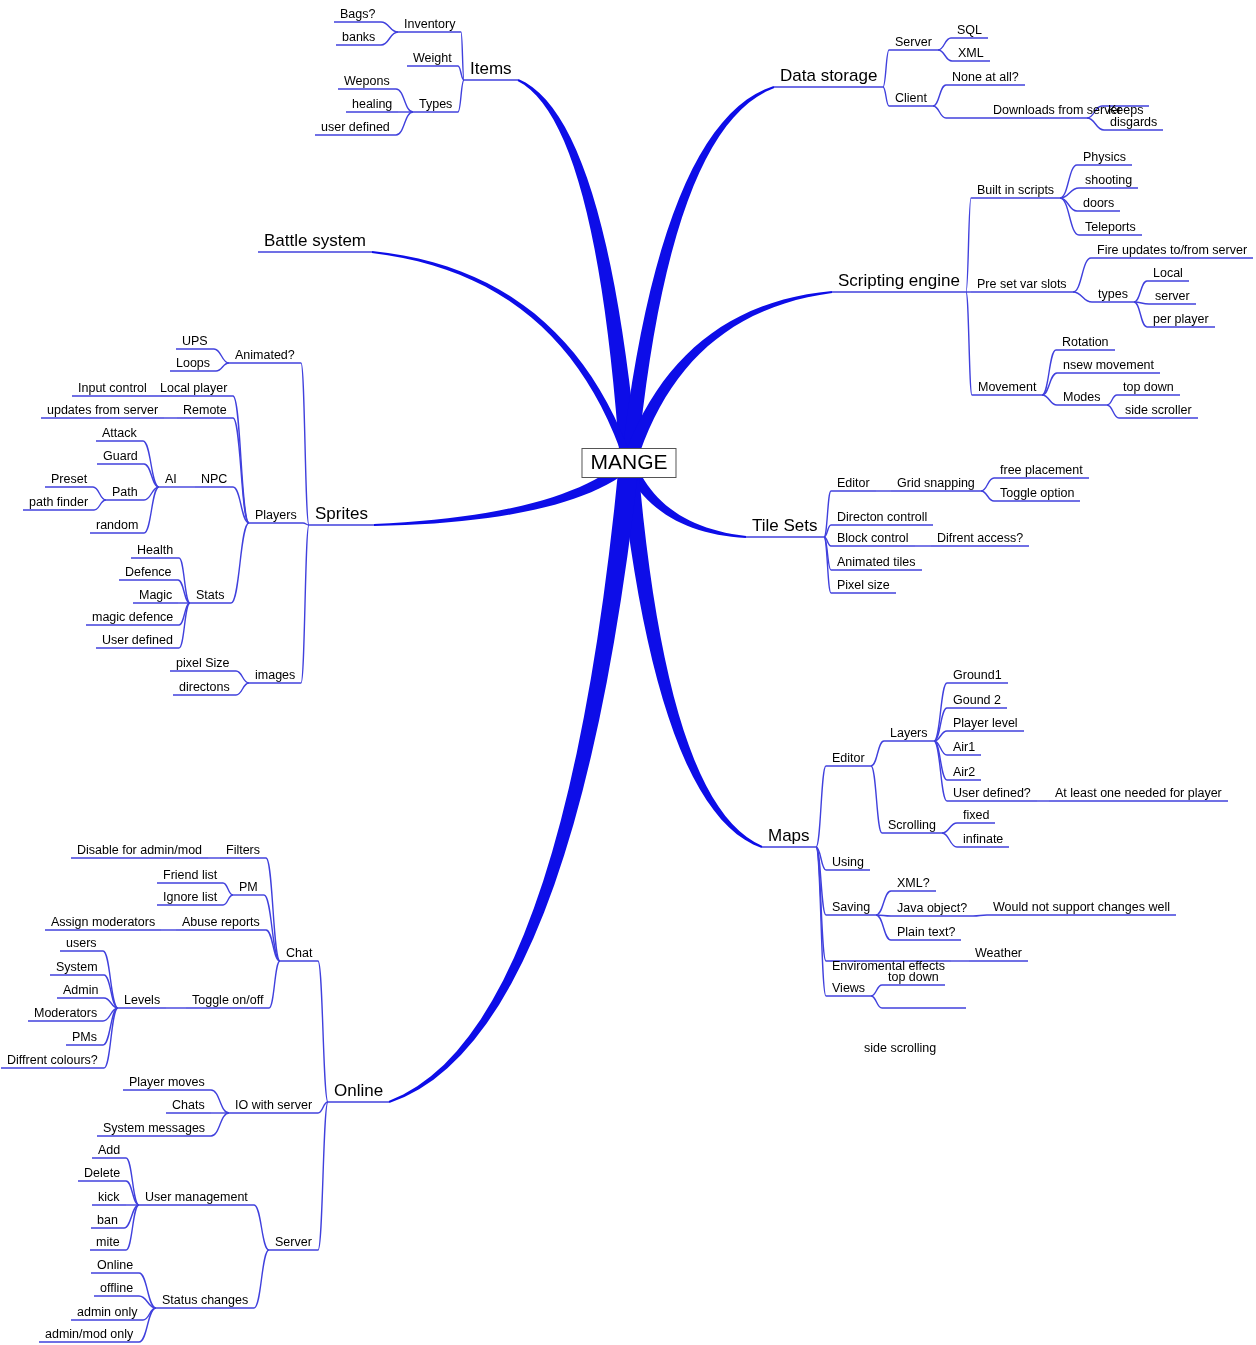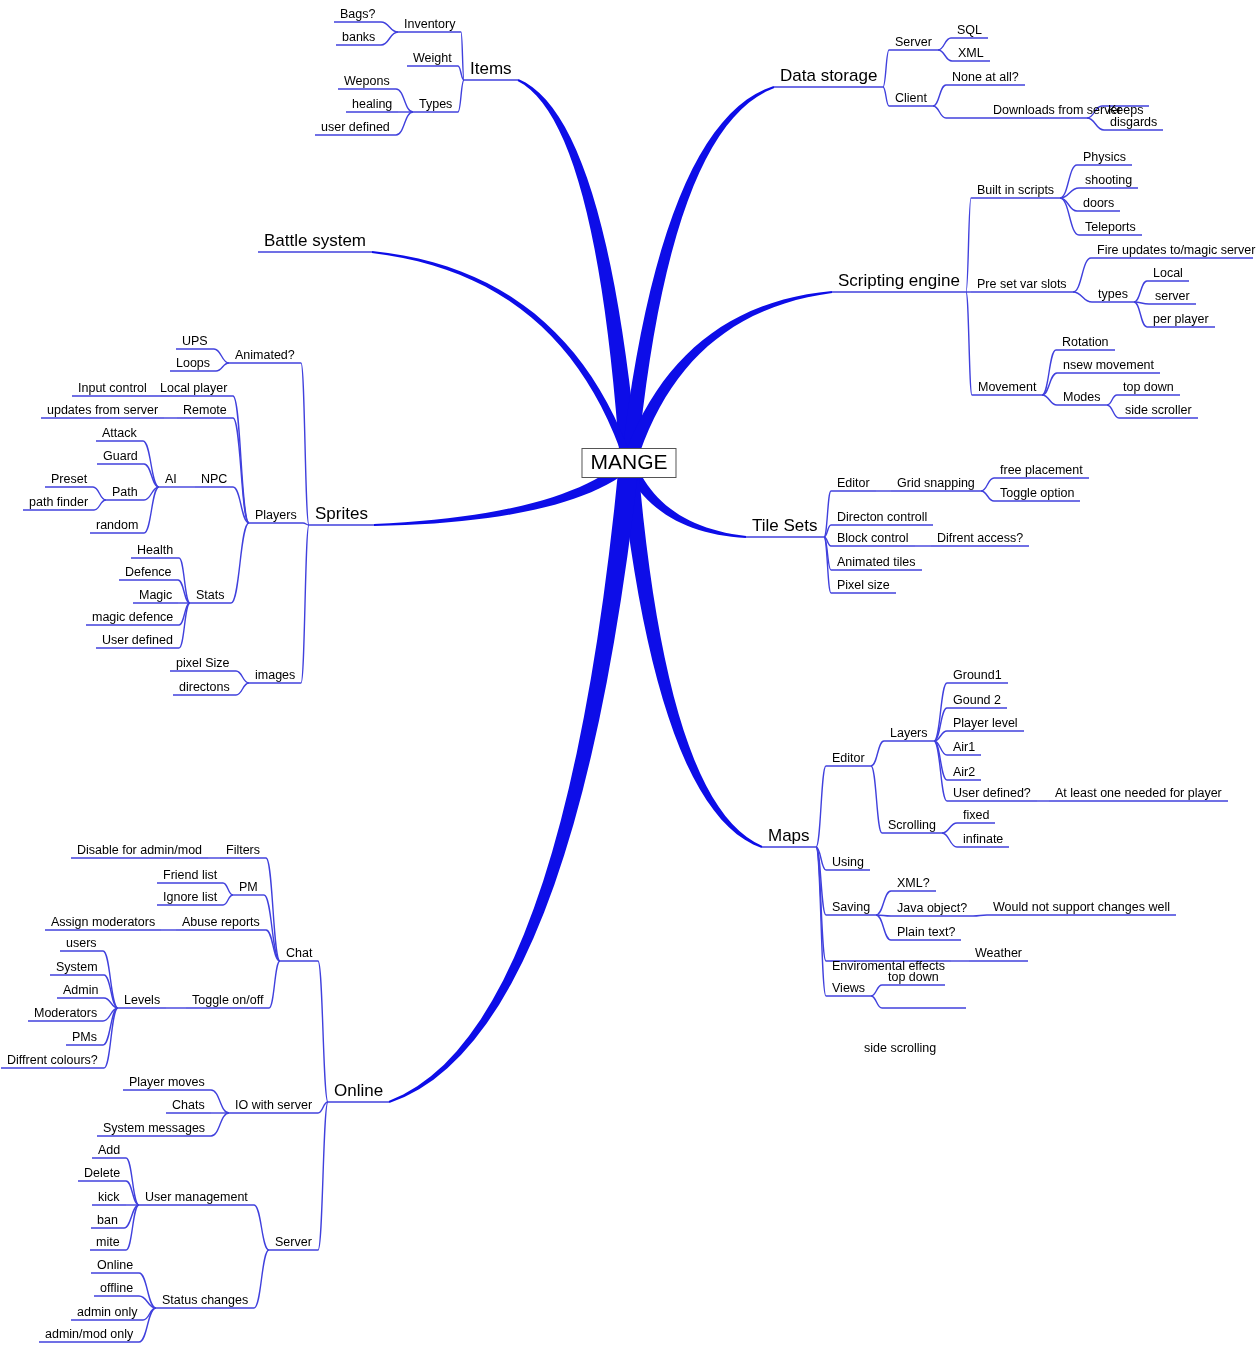--- a/index.html
+++ b/index.html
@@ -299,21 +299,21 @@
     <div class="node" style="left: 1108px; top: 91px; margin-top: 12px;">Keeps</div>
     <div class="node" style="left: 1110px; top: 115px;">disgards</div>
     <div class="topic" style="left: 264px; top: 231px;">Battle system</div>
     <div class="topic" style="left: 838px; top: 271px;">Scripting engine</div>
     <div class="node" style="left: 977px; top: 183px;">Built in scripts</div>
     <div class="node" style="left: 1083px; top: 150px;">Physics</div>
     <div class="node" style="left: 1085px; top: 173px;">shooting</div>
     <div class="node" style="left: 1083px; top: 196px;">doors</div>
     <div class="node" style="left: 1085px; top: 220px;">Teleports</div>
     <div class="node" style="left: 977px; top: 277px;">Pre set var slots</div>
-    <div class="node" style="left: 1097px; top: 243px;">Fire updates to/magic server</div>
+    <div class="node" style="left: 1097px; top: 243px;">Fire updates to/from server</div>
     <div class="node" style="left: 1098px; top: 287px;">types</div>
     <div class="node" style="left: 1153px; top: 266px;">Local</div>
     <div class="node" style="left: 1155px; top: 289px;">server</div>
     <div class="node" style="left: 1153px; top: 312px;">per player</div>
     <div class="node" style="left: 978px; top: 380px;">Movement</div>
     <div class="node" style="left: 1062px; top: 335px;">Rotation</div>
     <div class="node" style="left: 1063px; top: 358px;">nsew movement</div>
     <div class="node" style="left: 1063px; top: 390px;">Modes</div>
     <div class="node" style="left: 1123px; top: 380px;">top down</div>
     <div class="node" style="left: 1125px; top: 403px;">side scroller</div>

